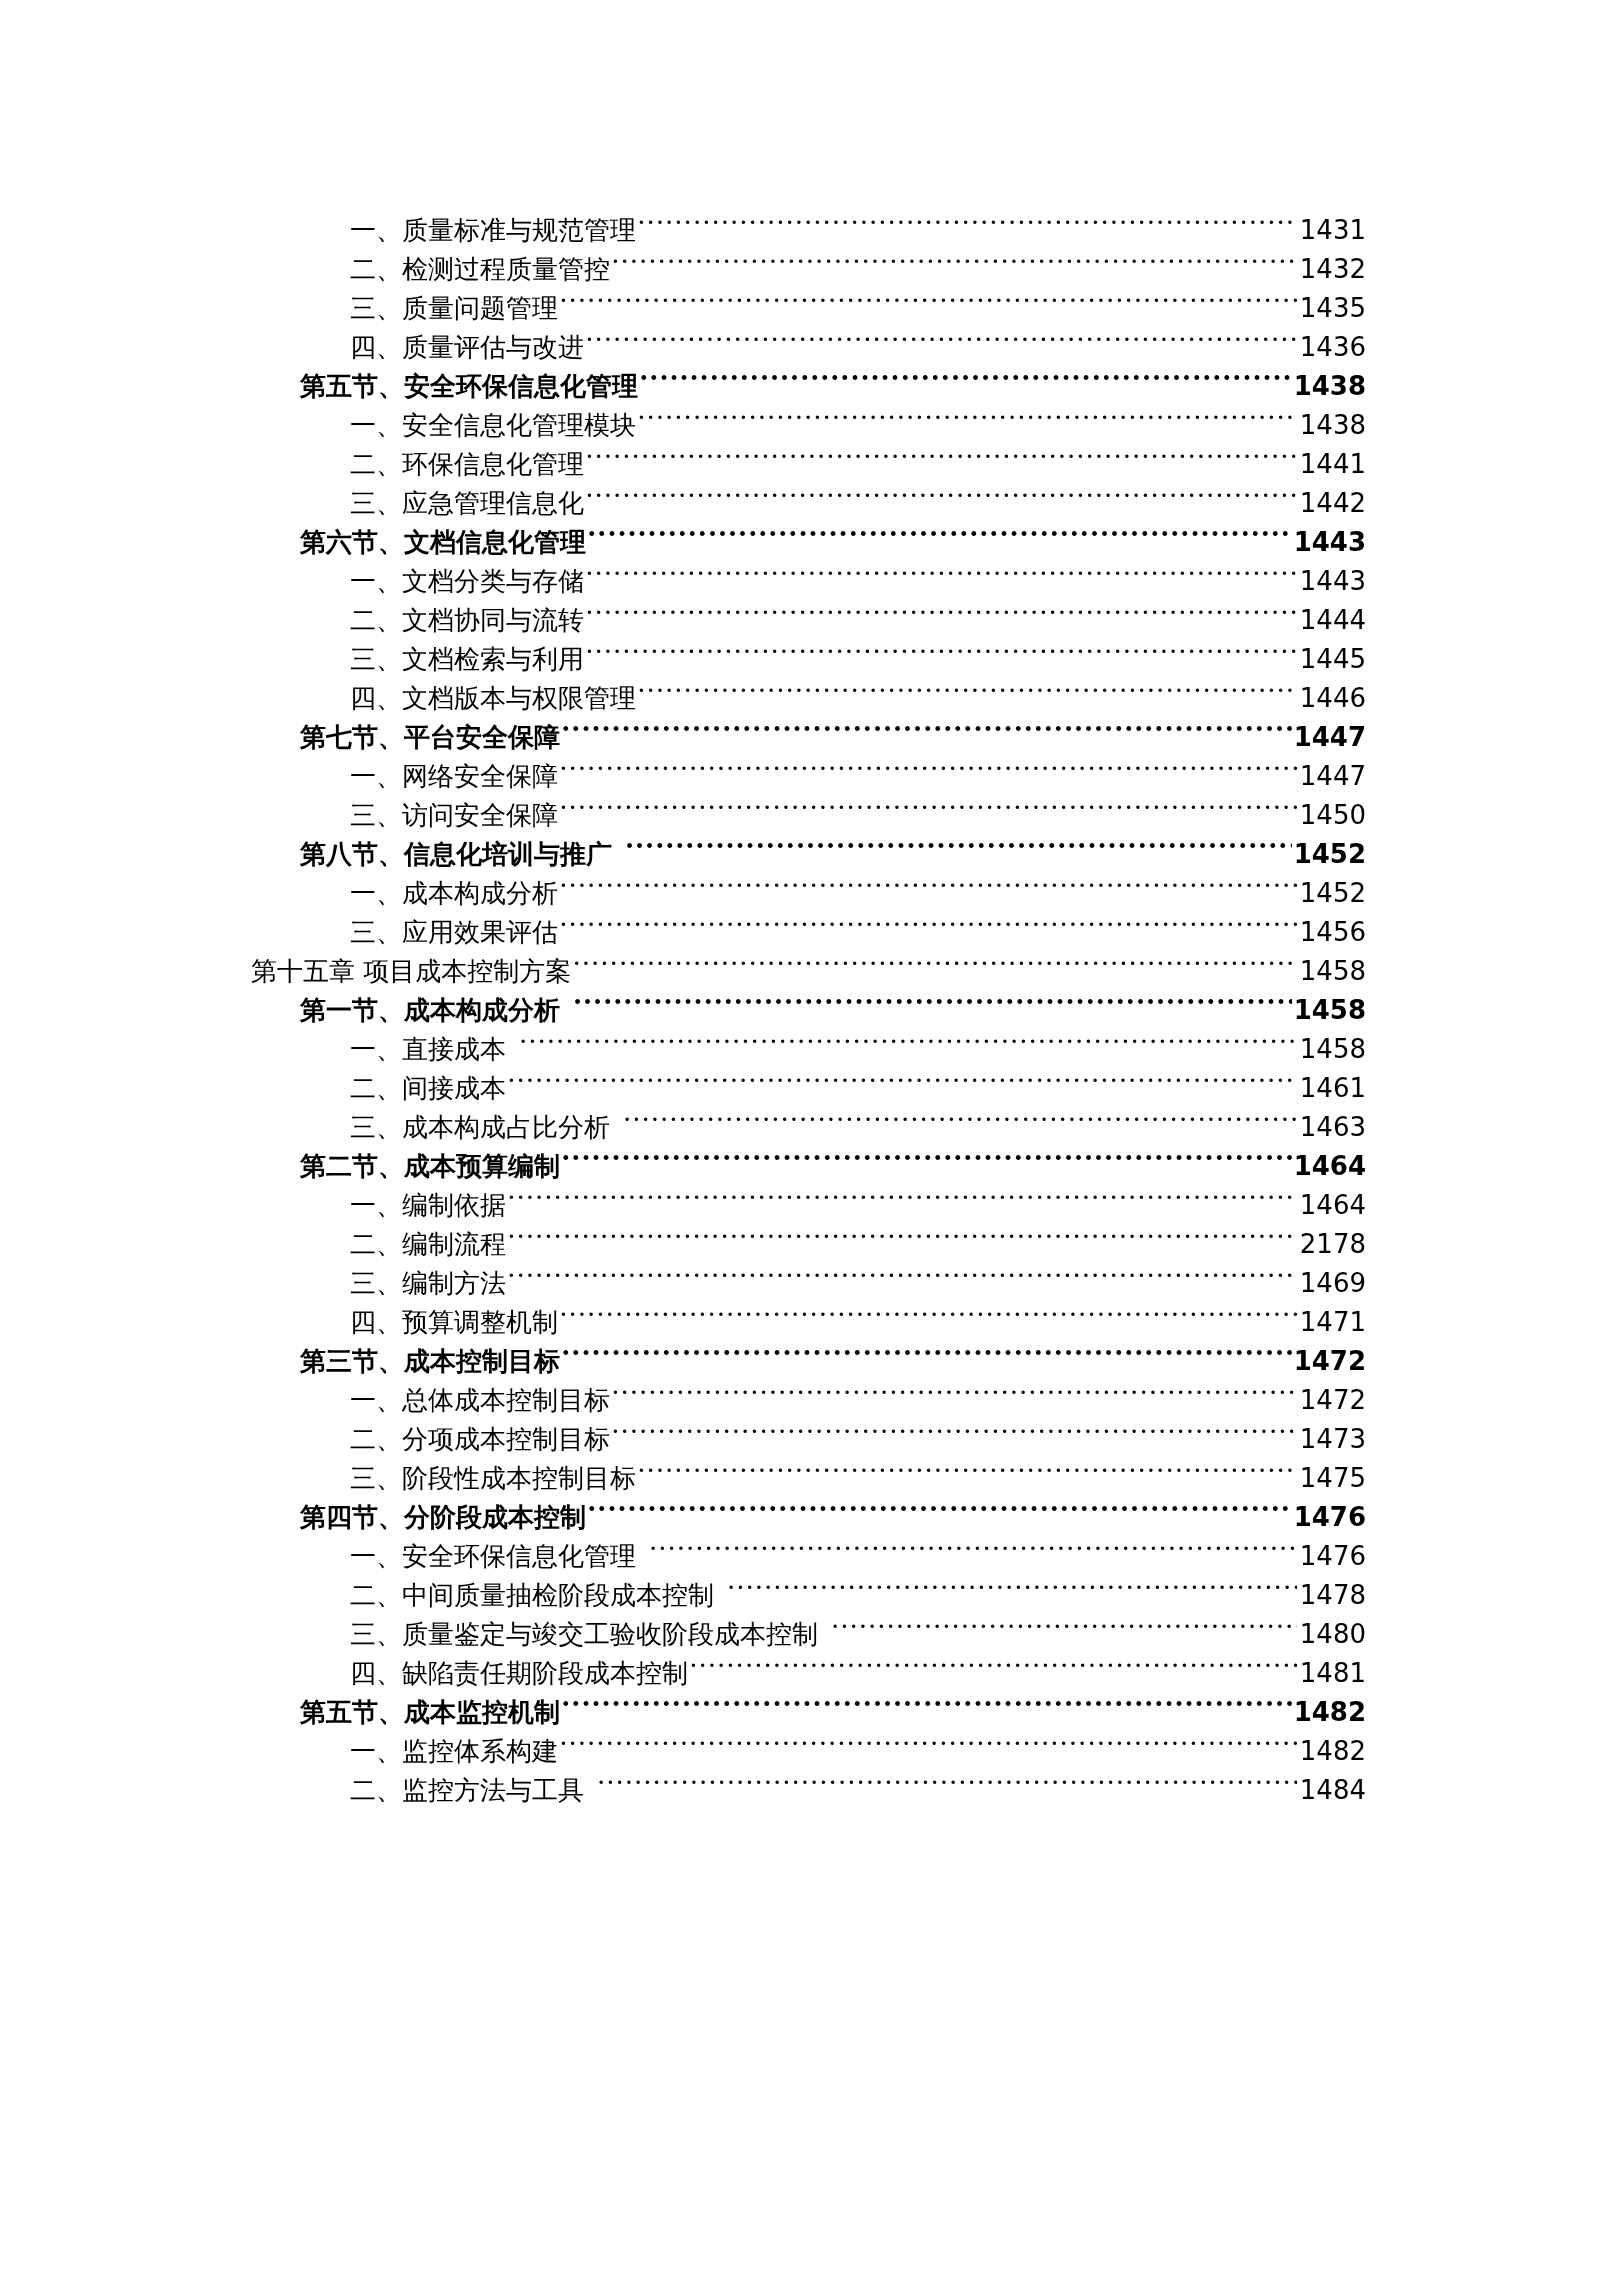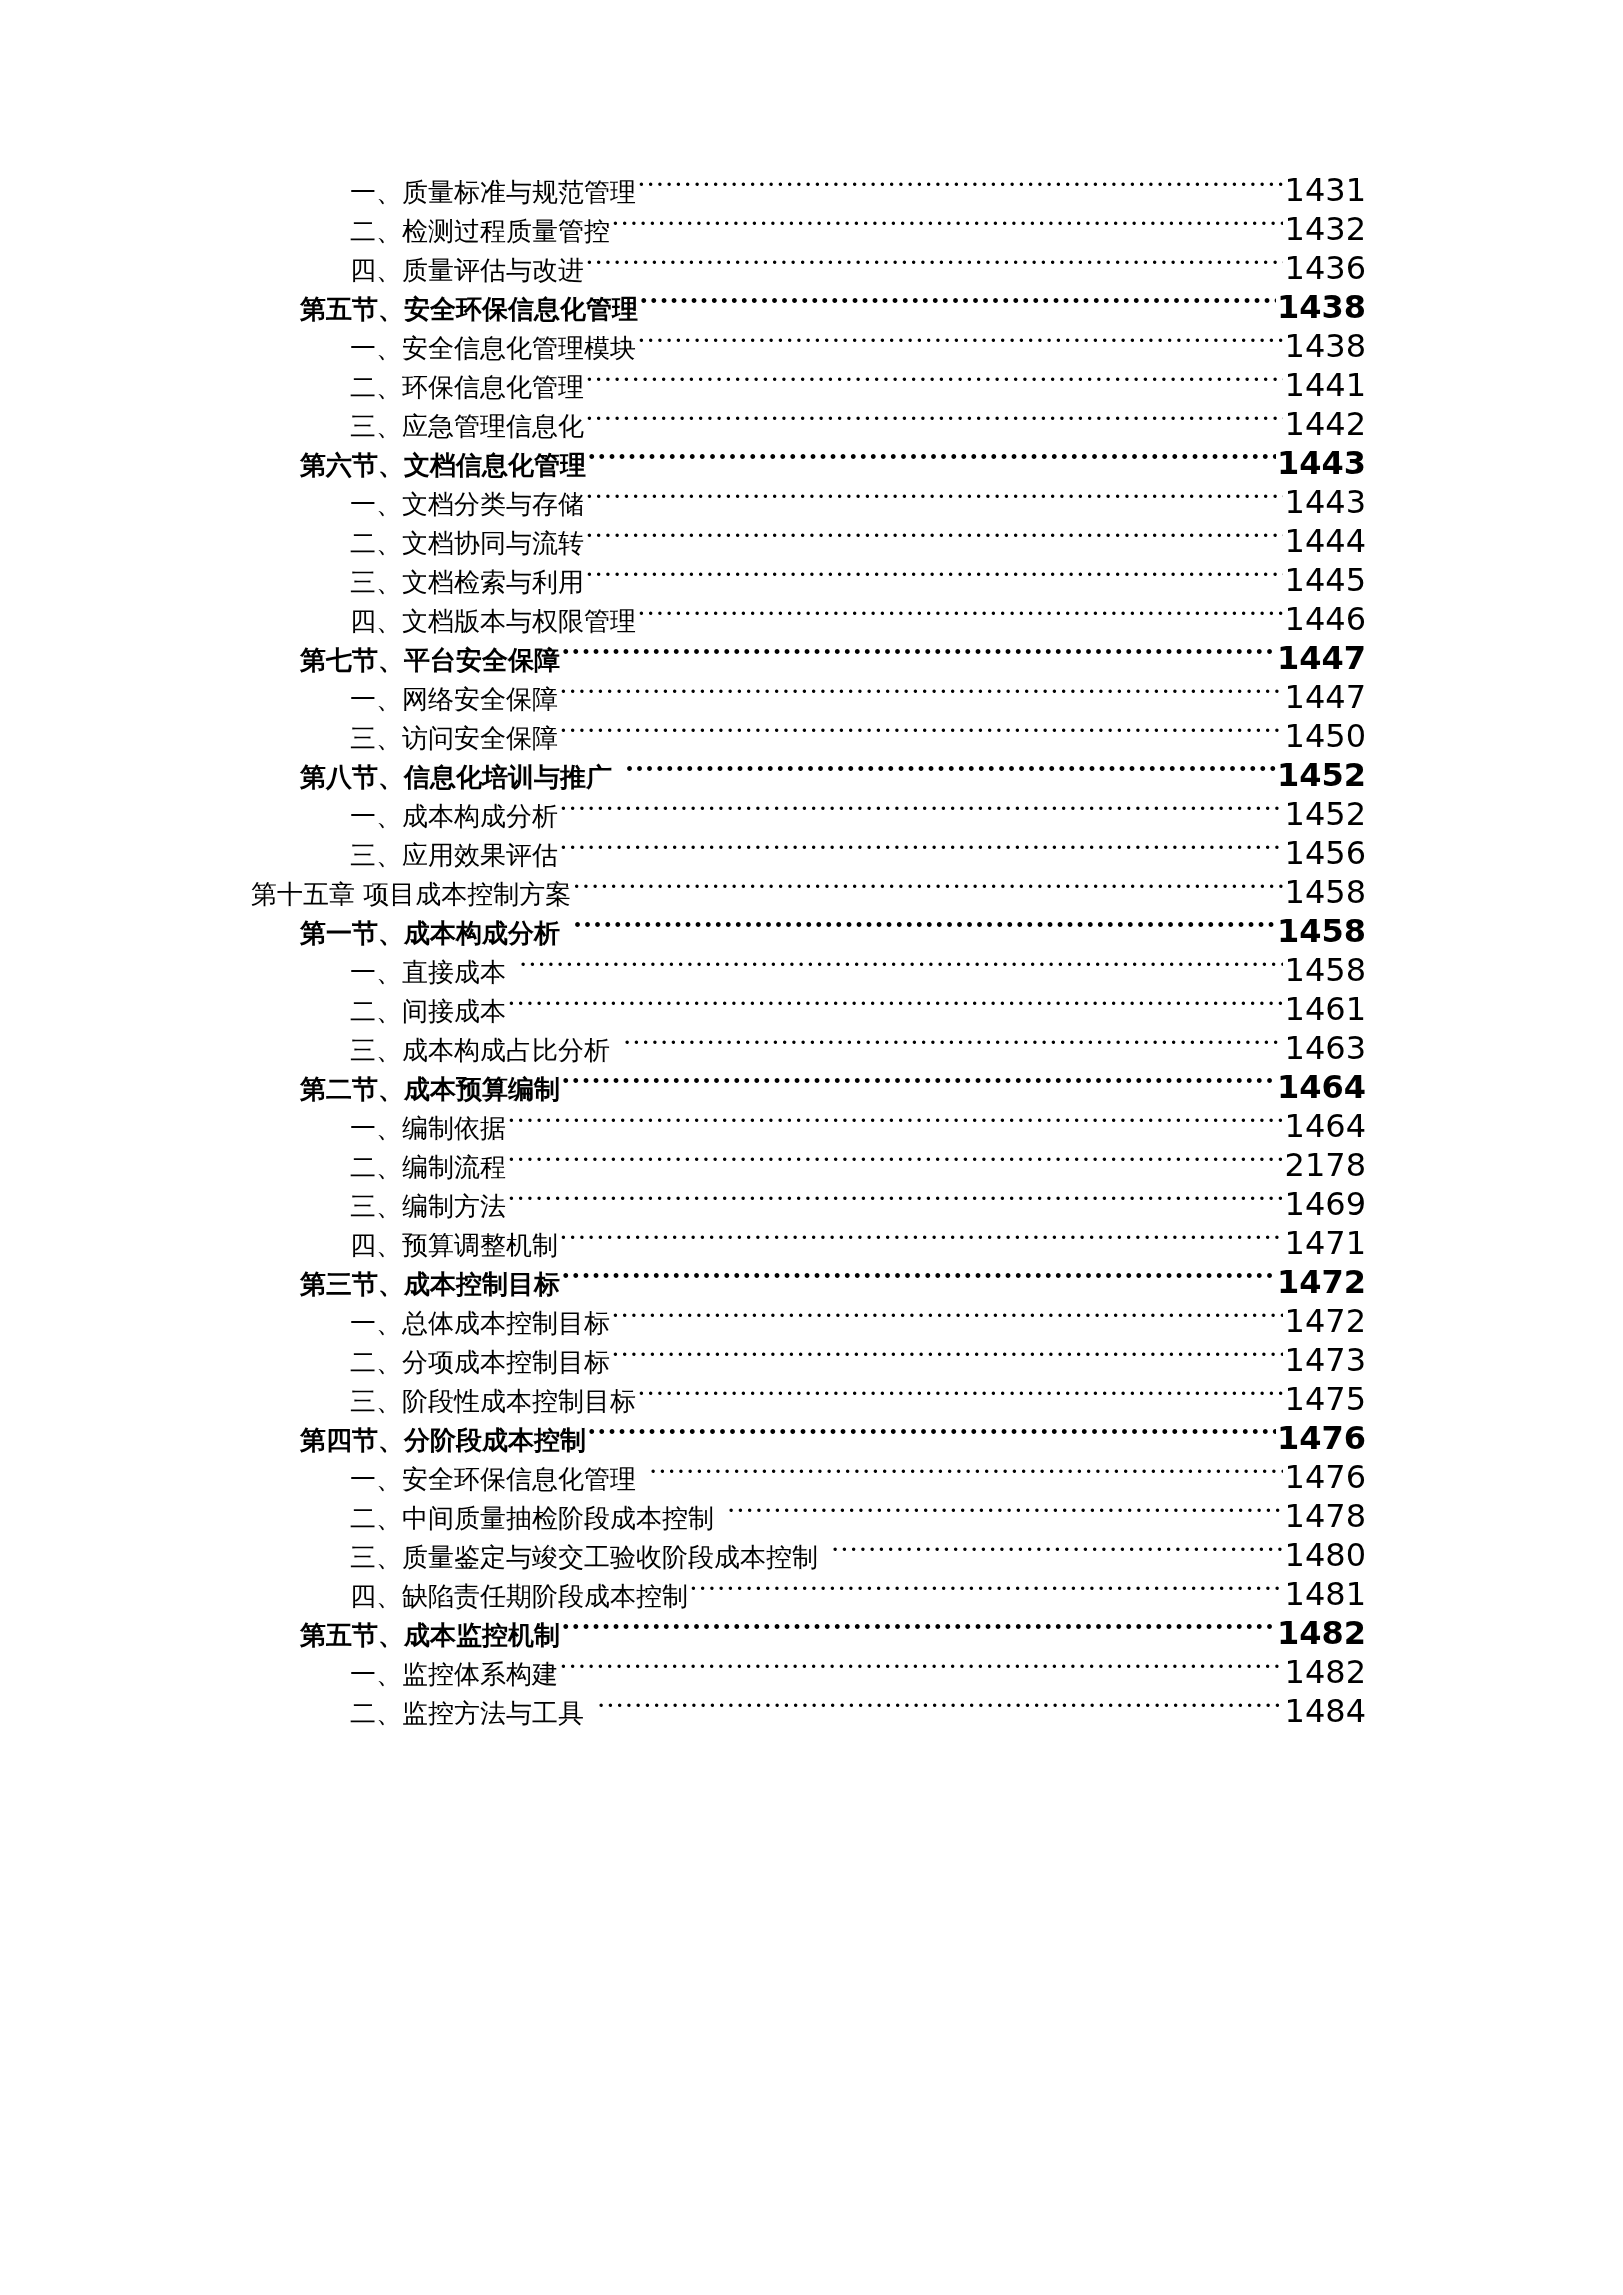--- a/index.html
+++ b/index.html
@@ -76,41 +76,47 @@
     white-space: nowrap;
     color: #000000;
   }
 
   
   .gap-before-leader .toc-leader { margin-left: 13px; }
 
   .toc-page {
     flex: 0 0 auto;
     font-family: "DejaVu Sans", "Liberation Sans", sans-serif;
-    font-size: 32px;
+    font-size: 26px;
     text-align: right;
     min-width: 68px;
+    margin-top: 40px;
   }
 </style>
 </head>
 <body>
 
 <div class="page">
   <div class="toc" id="toc-list">
       <div class="toc-row lvl-item">
         <span class="toc-title">一、质量标准与规范管理</span>
         <span class="toc-leader"></span>
         <span class="toc-page">1431</span>
       </div>
       <div class="toc-row lvl-item">
         <span class="toc-title">二、检测过程质量管控</span>
         <span class="toc-leader"></span>
         <span class="toc-page">1432</span>
       </div>
       <div class="toc-row lvl-item">
+        <span class="toc-title">三、质量问题管理</span>
+        <span class="toc-leader"></span>
+        <span class="toc-page">1435</span>
+      </div>
+      <div class="toc-row lvl-item">
         <span class="toc-title">四、质量评估与改进</span>
         <span class="toc-leader"></span>
         <span class="toc-page">1436</span>
       </div>
       <div class="toc-row lvl-section">
         <span class="toc-title">第五节、安全环保信息化管理</span>
         <span class="toc-leader"></span>
         <span class="toc-page">1438</span>
       </div>
       <div class="toc-row lvl-item">

